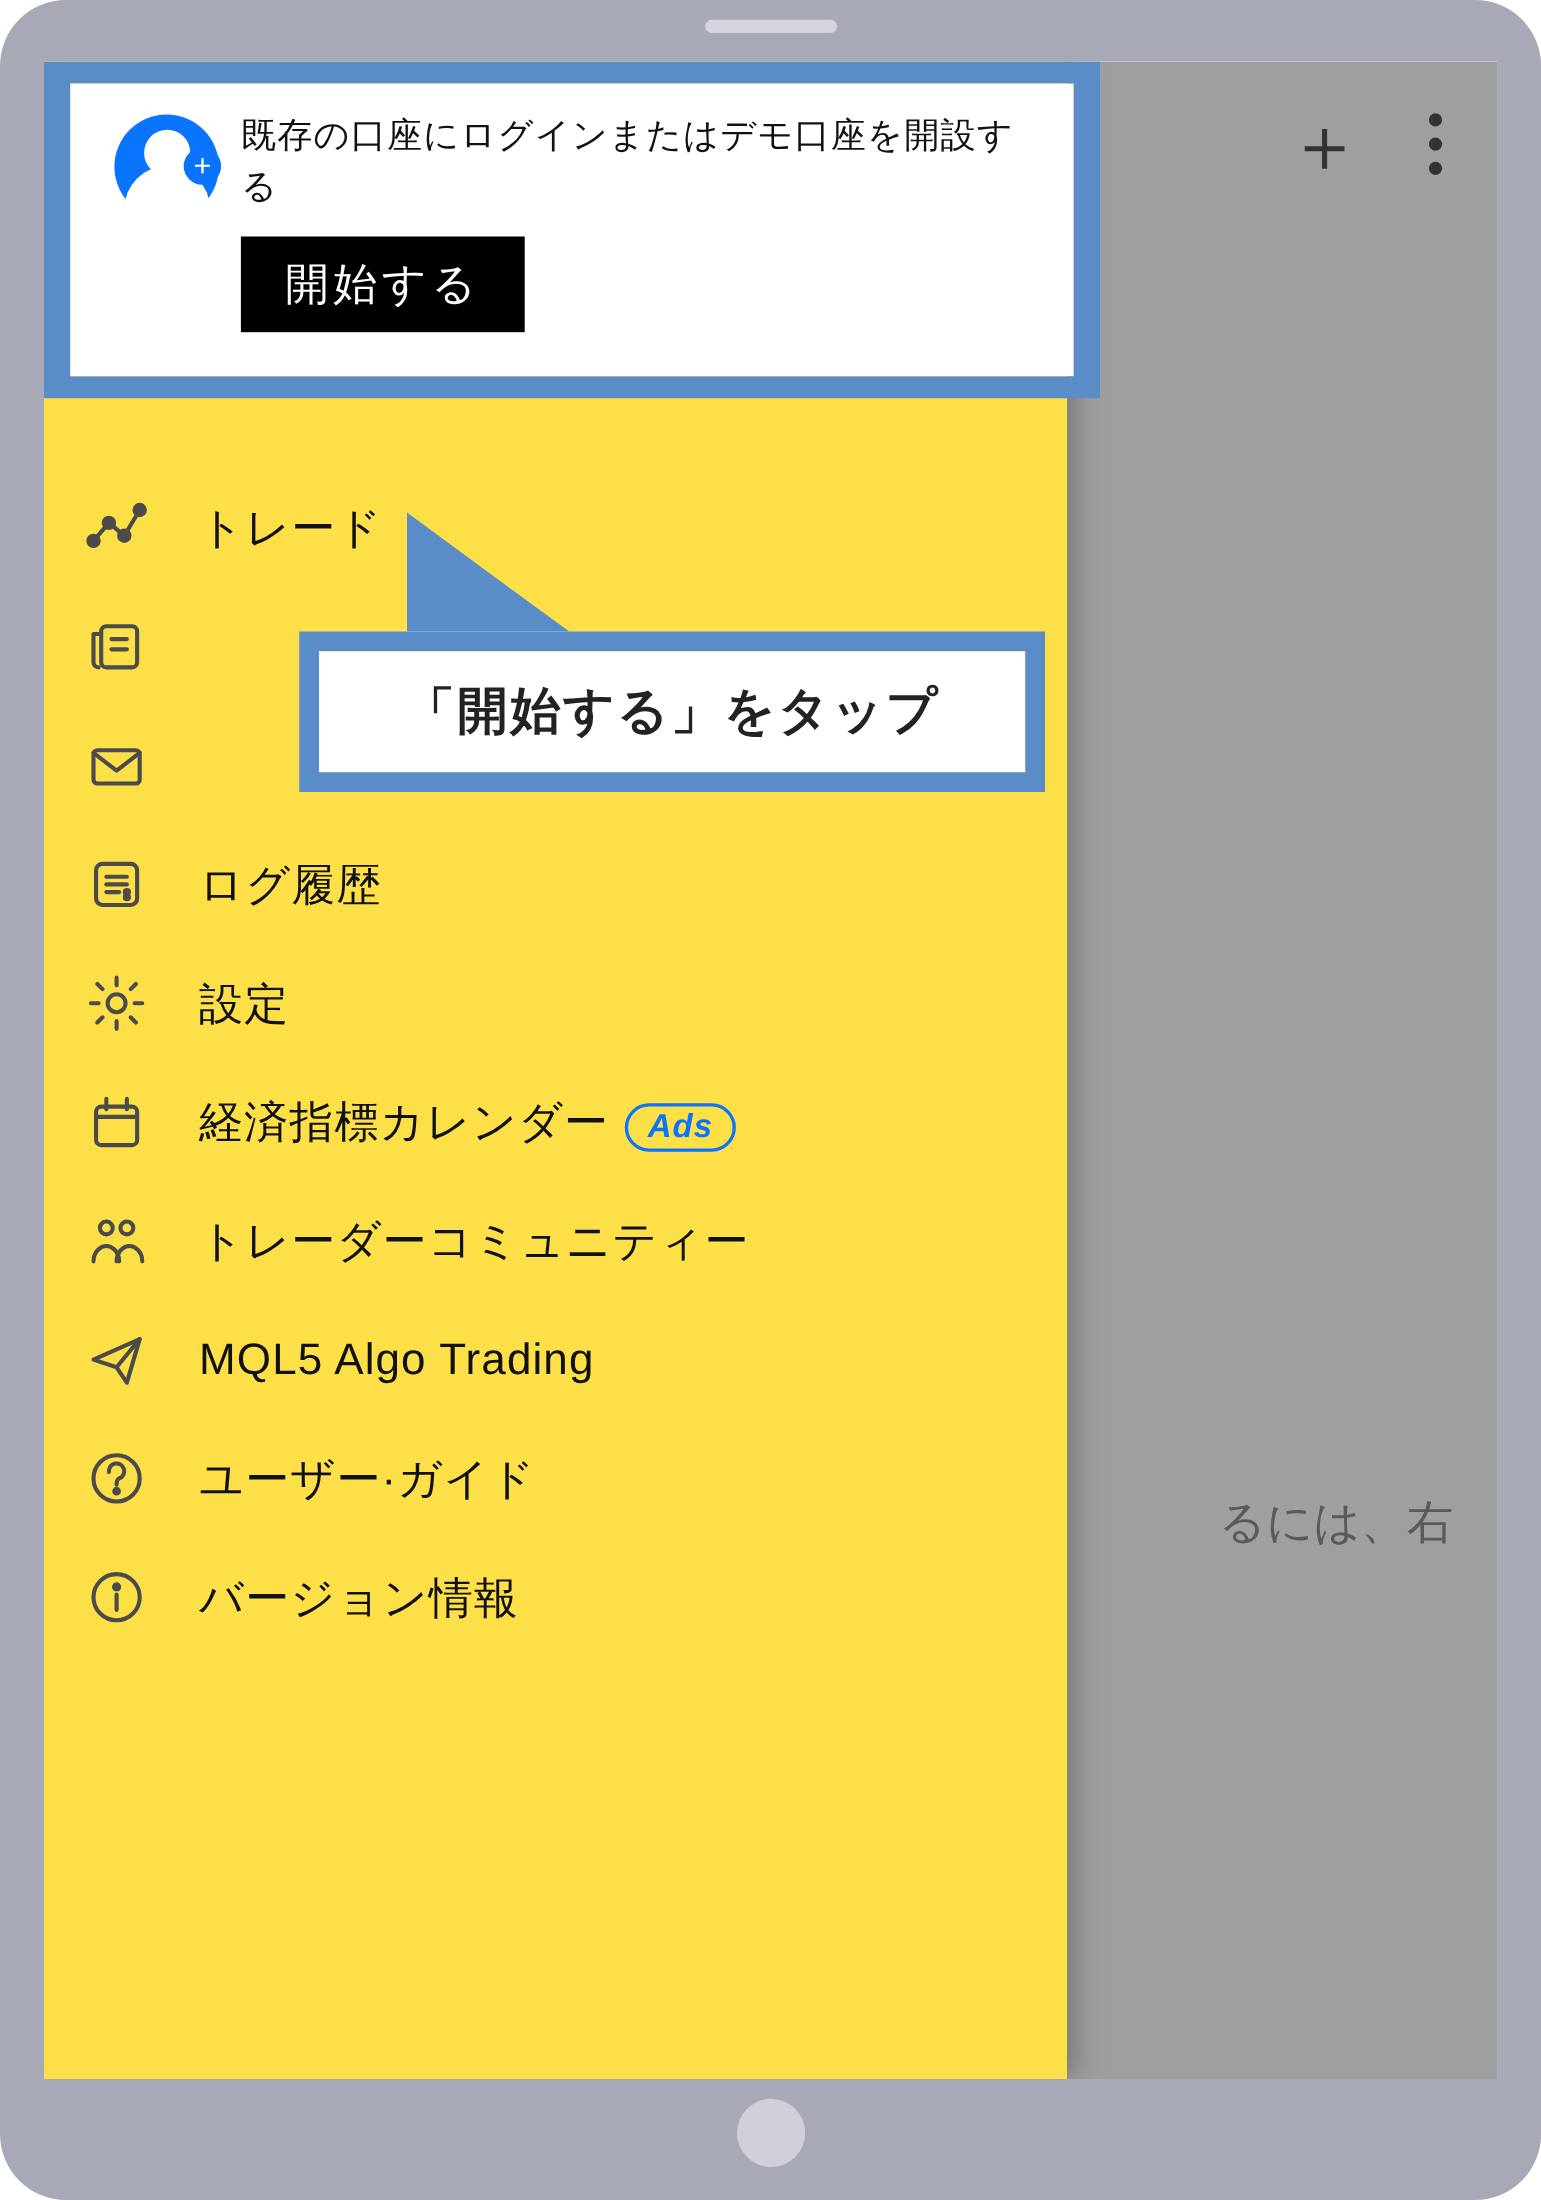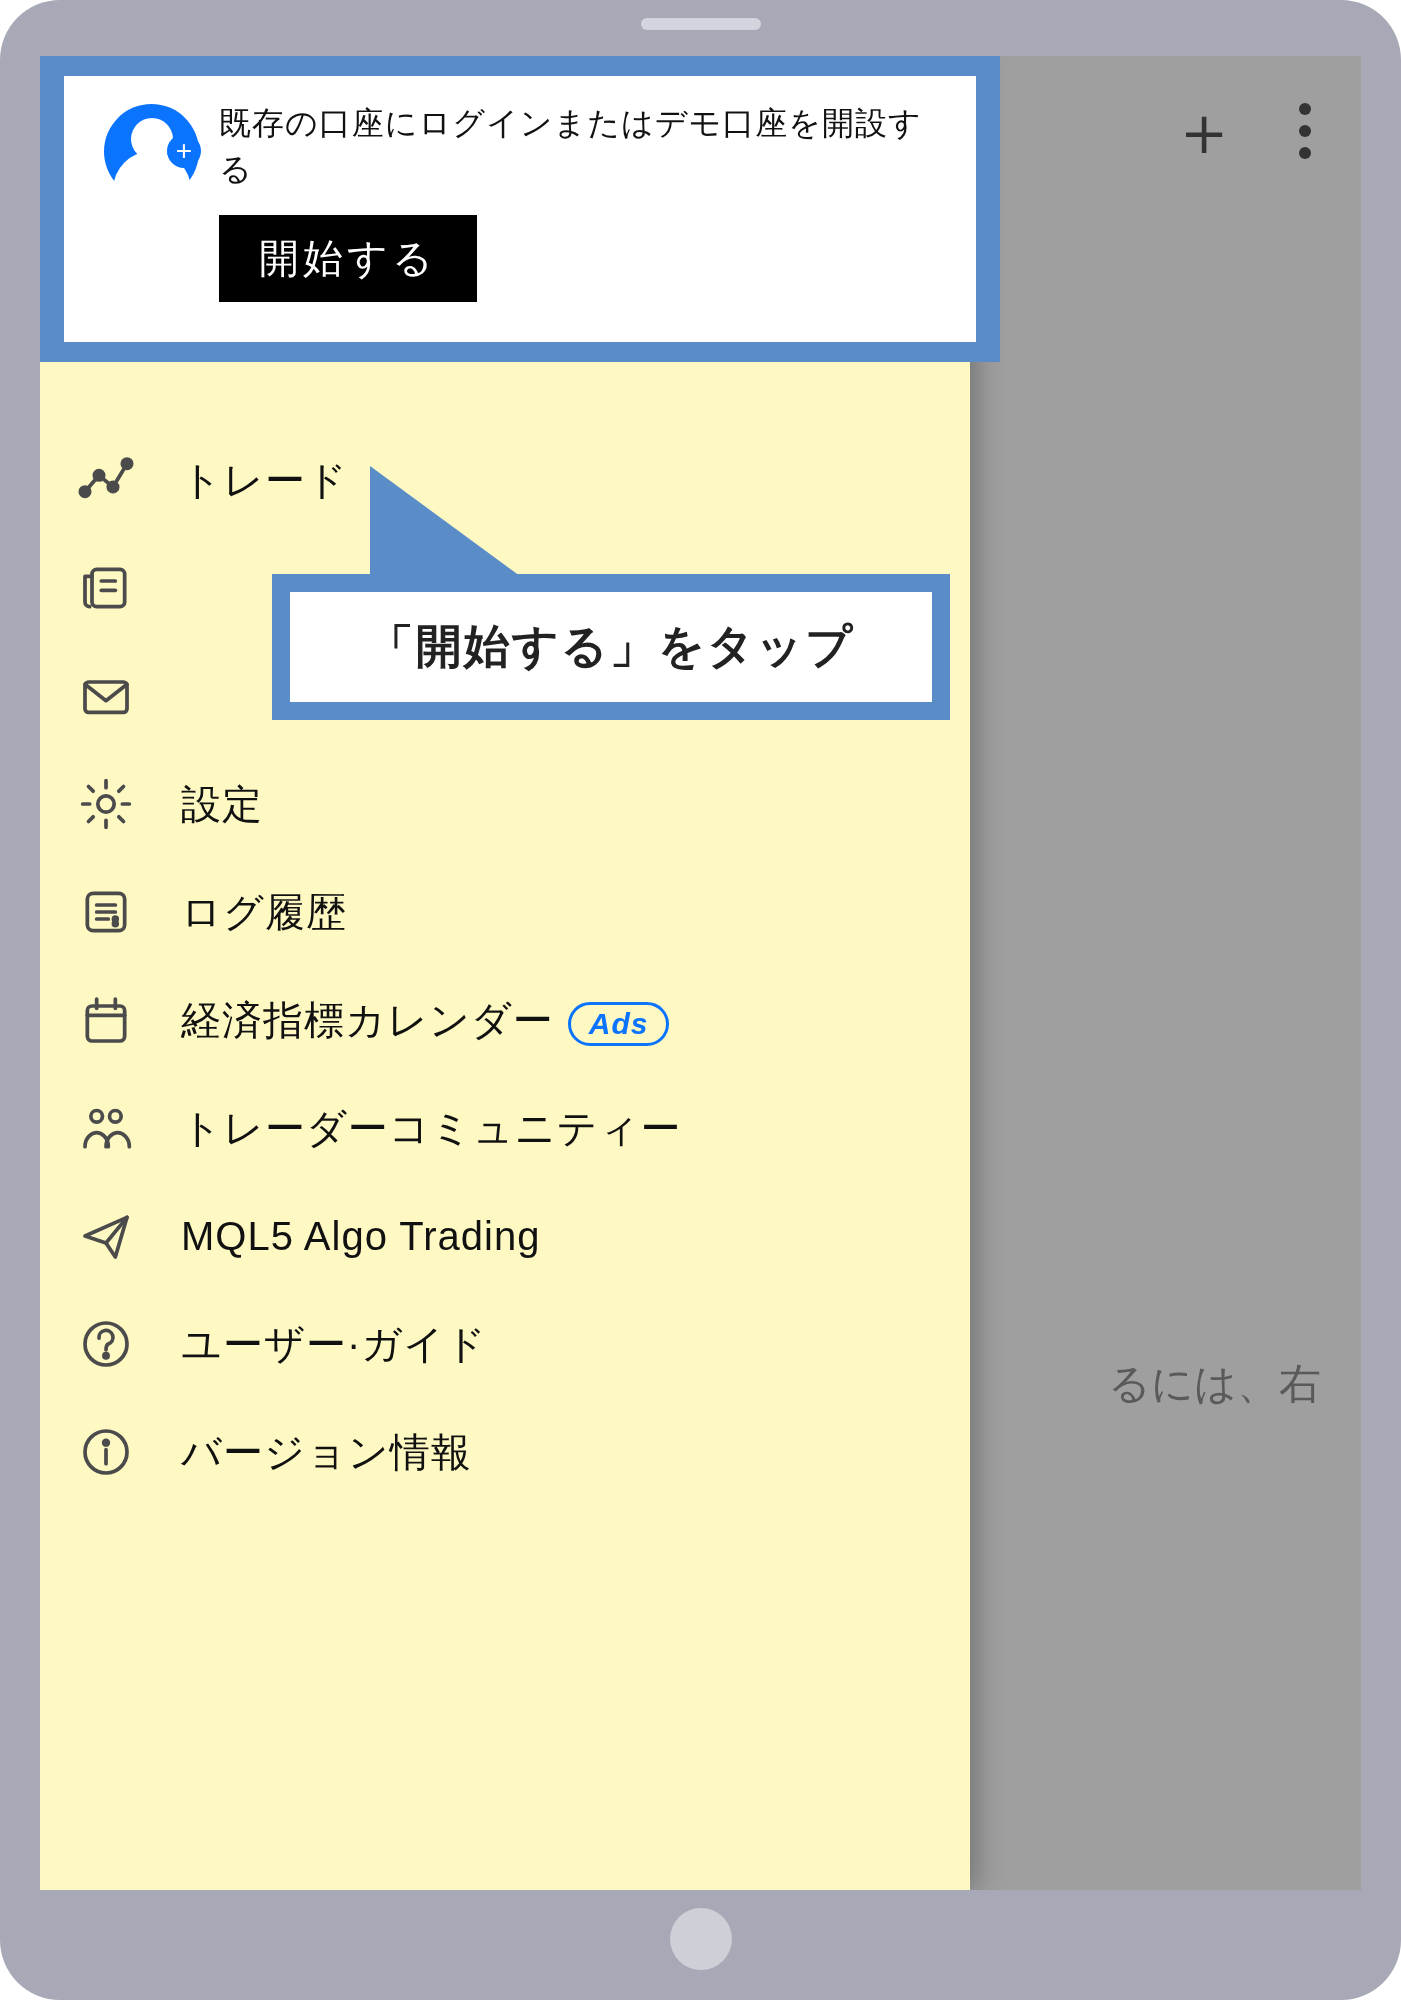--- a/index.html
+++ b/index.html
@@ -40,21 +40,21 @@
   }
   .bg-plus{font-size:70px;color:#111;line-height:1;}
   .bg-dots{display:flex;flex-direction:column;gap:10px;padding:0 20px;}
   .bg-dots span{width:12px;height:12px;background:#111;border-radius:50%;}
   .bg-hint{
     position:absolute;right:40px;top:1300px;color:#666;font-size:42px;
   }
 
   
   .drawer{
-    position:absolute;top:0;left:0;bottom:0;width:930px;background:#fef9c3;
+    position:absolute;top:0;left:0;bottom:0;width:930px;background:#fde047;
     box-shadow:8px 0 24px rgba(0,0,0,.25);
   }
 
   
   .highlight-frame{
     position:absolute;top:0;left:0;width:960px;
     border:24px solid #5a8cc8;background:#5a8cc8;
     border-top-width:20px;border-bottom-width:20px;
   }
   .account-card{
@@ -173,38 +173,38 @@
             <svg viewBox="0 0 48 48">
                 <rect x="6" y="12" width="36" height="26" rx="3"></rect>
                 <polyline points="6,14 24,28 42,14"></polyline>
               </svg>
           </span>
           <span class="label"></span>
         </div>
         <div class="menu-item">
           <span class="menu-icon">
             <svg viewBox="0 0 48 48">
-                <circle cx="24" cy="24" r="7"></circle>
-                <path d="M24 4v6M24 38v6M4 24h6M38 24h6M9 9l4 4M35 35l4 4M39 9l-4 4M13 35l-4 4"></path>
-              </svg>
-          </span>
-          <span class="label">設定</span>
-        </div>
-        <div class="menu-item">
-          <span class="menu-icon">
-            <svg viewBox="0 0 48 48">
                 <rect x="8" y="8" width="32" height="32" rx="5"></rect>
                 <line x1="16" y1="18" x2="32" y2="18"></line>
                 <line x1="16" y1="24" x2="32" y2="24"></line>
                 <line x1="16" y1="30" x2="26" y2="30"></line>
                 <circle cx="32" cy="30" r="1.6" fill="#4b4b4b"></circle>
                 <circle cx="32" cy="34" r="1.6" fill="#4b4b4b"></circle>
               </svg>
           </span>
           <span class="label">ログ履歴</span>
+        </div>
+        <div class="menu-item">
+          <span class="menu-icon">
+            <svg viewBox="0 0 48 48">
+                <circle cx="24" cy="24" r="7"></circle>
+                <path d="M24 4v6M24 38v6M4 24h6M38 24h6M9 9l4 4M35 35l4 4M39 9l-4 4M13 35l-4 4"></path>
+              </svg>
+          </span>
+          <span class="label">設定</span>
         </div>
         <div class="menu-item">
           <span class="menu-icon">
             <svg viewBox="0 0 48 48">
                 <rect x="8" y="12" width="32" height="30" rx="4"></rect>
                 <line x1="8" y1="20" x2="40" y2="20"></line>
                 <line x1="16" y1="6" x2="16" y2="14"></line>
                 <line x1="32" y1="6" x2="32" y2="14"></line>
               </svg>
           </span>

